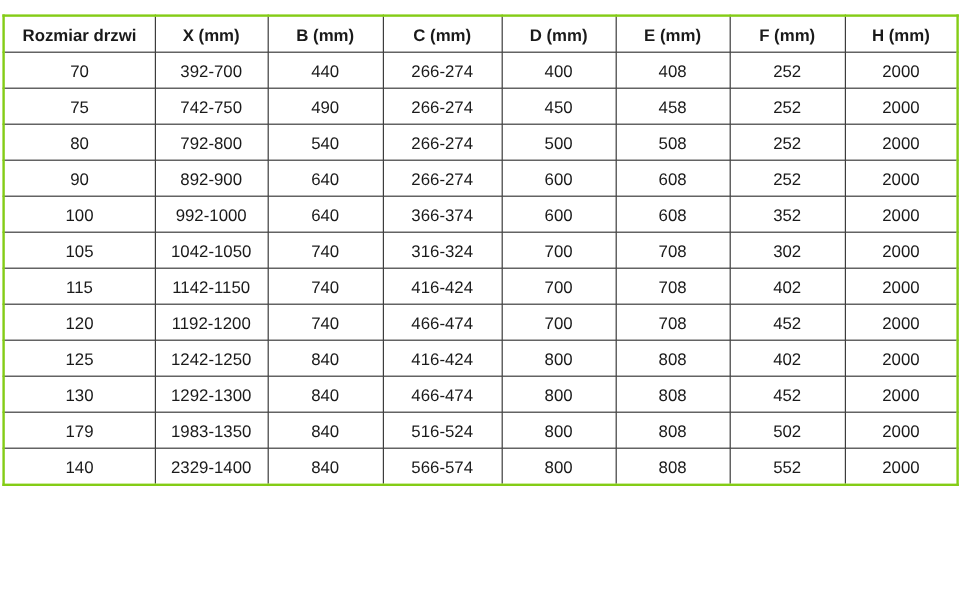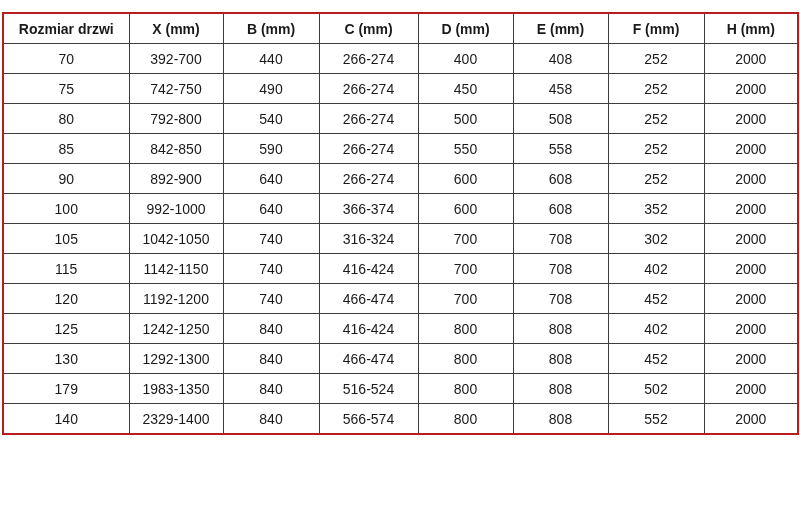--- a/index.html
+++ b/index.html
@@ -11,21 +11,21 @@
     overflow: hidden;
     font-family: "Liberation Sans", sans-serif;
   }
   .table-wrap {
     margin: 12px 0 0 2px;
   }
   table.spec-table {
     border-collapse: collapse;
     table-layout: fixed;
     width: 795px;
-    border: 2px solid #b91c1c;
+    border: 2px solid #84cc16;
     background: #ffffff;
   }
   table.spec-table col.c0 { width: 126px; }
   table.spec-table col.c1 { width: 94px; }
   table.spec-table col.c2 { width: 96px; }
   table.spec-table col.c3 { width: 99px; }
   table.spec-table col.c4 { width: 95px; }
   table.spec-table col.c5 { width: 95px; }
   table.spec-table col.c6 { width: 96px; }
   table.spec-table col.c7 { width: 94px; }
@@ -97,30 +97,20 @@
           <td>80</td>
           <td>792-800</td>
           <td>540</td>
           <td>266-274</td>
           <td>500</td>
           <td>508</td>
           <td>252</td>
           <td>2000</td>
         </tr>
         <tr>
-          <td>85</td>
-          <td>842-850</td>
-          <td>590</td>
-          <td>266-274</td>
-          <td>550</td>
-          <td>558</td>
-          <td>252</td>
-          <td>2000</td>
-        </tr>
-        <tr>
           <td>90</td>
           <td>892-900</td>
           <td>640</td>
           <td>266-274</td>
           <td>600</td>
           <td>608</td>
           <td>252</td>
           <td>2000</td>
         </tr>
         <tr>

